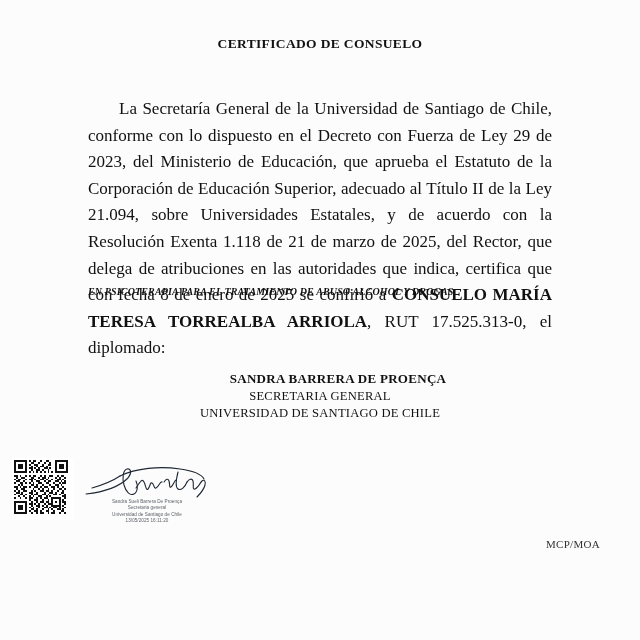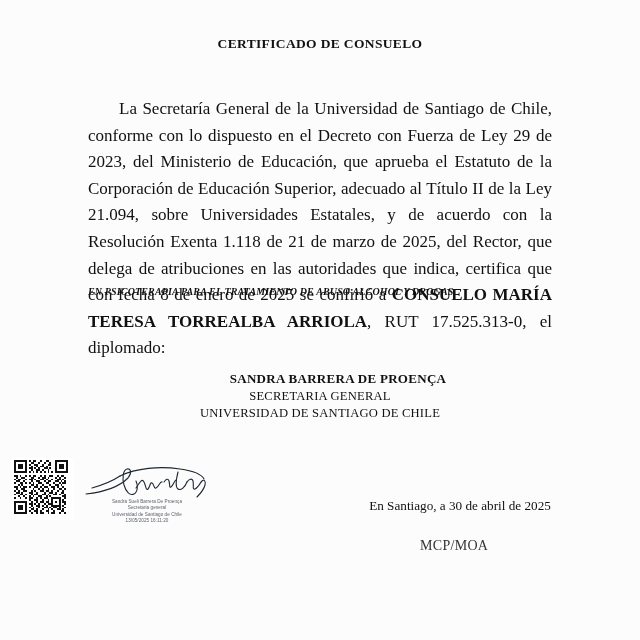--- a/index.html
+++ b/index.html
@@ -135,22 +135,22 @@
     text-align: center;
     font-size: 13.2px;
   }
 
   
   .footer-code {
     position: absolute;
     top: 538px;
     left: 420px;
     width: 180px;
-    text-align: left;
-    font-size: 14px;
+    text-align: right;
+    font-size: 11px;
     letter-spacing: 0.3px;
     color: #333333;
   }
 </style>
 </head>
 <body>
 
 <div class="page">
 
   <div class="doc-title">CERTIFICADO DE CONSUELO</div>
@@ -421,17 +421,16 @@
       </svg>
     </div>
     <div class="stamp-text">
       <div>Sandra Sueli Barrera De Proença</div>
       <div>Secretaria general</div>
       <div>Universidad de Santiago de Chile</div>
       <div>13/05/2025 16:11:20</div>
     </div>
   </div>
 
-  <div class="place-date">En Santiago, a 30 de abril de 2025</div>
 
   <div class="footer-code">MCP/MOA</div>
 
 </div>
 
 </body></html>

